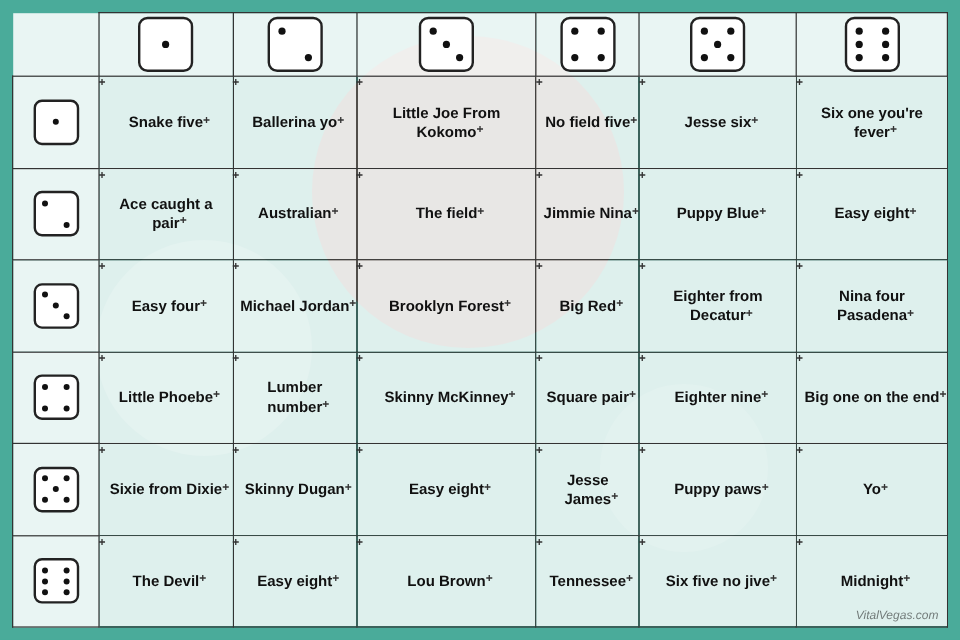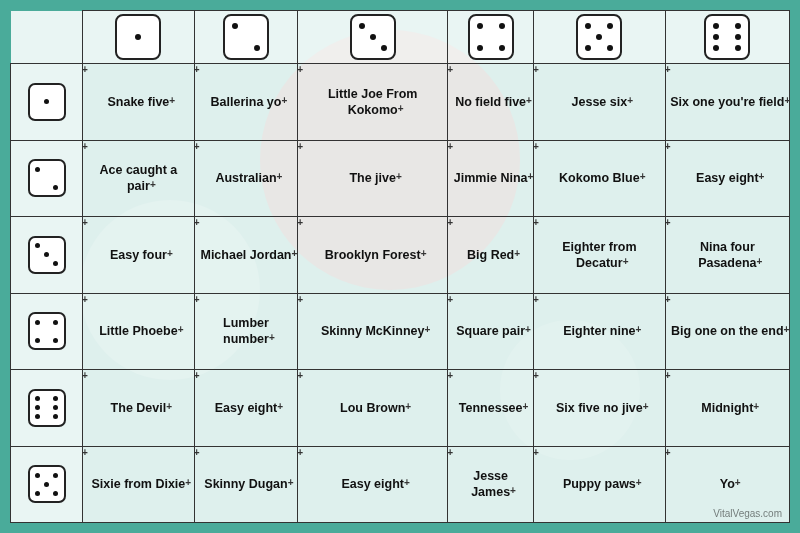--- a/index.html
+++ b/index.html
@@ -128,20 +128,21 @@
       width: 5px;
       height: 5px;
     }
 
     .watermark {
       position: absolute;
       bottom: 14px;
       right: 18px;
       font-size: 10px;
       color: rgba(0,0,0,0.5);
+      font-style: italic;
       z-index: 10;
     }
 
     
     td.data-cell {
       position: relative;
     }
     td.data-cell::before,
     td.data-cell::after {
       content: '+';
@@ -267,42 +268,42 @@
             <div class="pip-empty"></div>
               <div class="pip-empty"></div>
               <div class="pip-empty"></div>
           </div>
         </td>
         <td class="data-cell">Snake five</td>
         <td class="data-cell">Ballerina yo</td>
         <td class="data-cell">Little Joe From Kokomo</td>
         <td class="data-cell">No field five</td>
         <td class="data-cell">Jesse six</td>
-        <td class="data-cell">Six one you're field</td>
+        <td class="data-cell">Six one you're fever</td>
       </tr>
 
       <tr>
         <td class="row-header-cell">
           <div class="die die-small">
             <div class="pip pip-small"></div>
               <div class="pip-empty"></div>
               <div class="pip-empty"></div>
             <div class="pip-empty"></div>
               <div class="pip-empty"></div>
               <div class="pip-empty"></div>
             <div class="pip-empty"></div>
               <div class="pip-empty"></div>
               <div class="pip pip-small"></div>
           </div>
         </td>
         <td class="data-cell">Ace caught a pair</td>
         <td class="data-cell">Australian</td>
-        <td class="data-cell">The jive</td>
+        <td class="data-cell">The field</td>
         <td class="data-cell">Jimmie Nina</td>
-        <td class="data-cell">Kokomo Blue</td>
+        <td class="data-cell">Puppy Blue</td>
         <td class="data-cell">Easy eight</td>
       </tr>
 
       <tr>
         <td class="row-header-cell">
           <div class="die die-small">
             <div class="pip pip-small"></div>
               <div class="pip-empty"></div>
               <div class="pip-empty"></div>
             <div class="pip-empty"></div>
@@ -342,54 +343,54 @@
         <td class="data-cell">Eighter nine</td>
         <td class="data-cell">Big one on the end</td>
       </tr>
 
       <tr>
         <td class="row-header-cell">
           <div class="die die-small">
             <div class="pip pip-small"></div>
               <div class="pip-empty"></div>
               <div class="pip pip-small"></div>
+            <div class="pip-empty"></div>
+              <div class="pip pip-small"></div>
+              <div class="pip-empty"></div>
+            <div class="pip pip-small"></div>
+              <div class="pip-empty"></div>
+              <div class="pip pip-small"></div>
+          </div>
+        </td>
+        <td class="data-cell">Sixie from Dixie</td>
+        <td class="data-cell">Skinny Dugan</td>
+        <td class="data-cell">Easy eight</td>
+        <td class="data-cell">Jesse James</td>
+        <td class="data-cell">Puppy paws</td>
+        <td class="data-cell">Yo</td>
+      </tr>
+
+      <tr>
+        <td class="row-header-cell">
+          <div class="die die-small">
+            <div class="pip pip-small"></div>
+              <div class="pip-empty"></div>
+              <div class="pip pip-small"></div>
             <div class="pip pip-small"></div>
               <div class="pip-empty"></div>
               <div class="pip pip-small"></div>
             <div class="pip pip-small"></div>
               <div class="pip-empty"></div>
               <div class="pip pip-small"></div>
           </div>
         </td>
         <td class="data-cell">The Devil</td>
         <td class="data-cell">Easy eight</td>
         <td class="data-cell">Lou Brown</td>
         <td class="data-cell">Tennessee</td>
         <td class="data-cell">Six five no jive</td>
         <td class="data-cell">Midnight</td>
       </tr>
-
-      <tr>
-        <td class="row-header-cell">
-          <div class="die die-small">
-            <div class="pip pip-small"></div>
-              <div class="pip-empty"></div>
-              <div class="pip pip-small"></div>
-            <div class="pip-empty"></div>
-              <div class="pip pip-small"></div>
-              <div class="pip-empty"></div>
-            <div class="pip pip-small"></div>
-              <div class="pip-empty"></div>
-              <div class="pip pip-small"></div>
-          </div>
-        </td>
-        <td class="data-cell">Sixie from Dixie</td>
-        <td class="data-cell">Skinny Dugan</td>
-        <td class="data-cell">Easy eight</td>
-        <td class="data-cell">Jesse James</td>
-        <td class="data-cell">Puppy paws</td>
-        <td class="data-cell">Yo</td>
-      </tr>
     </tbody>
   </table>
 </div>
 
 <div class="watermark">VitalVegas.com</div>
 
 </body></html>

